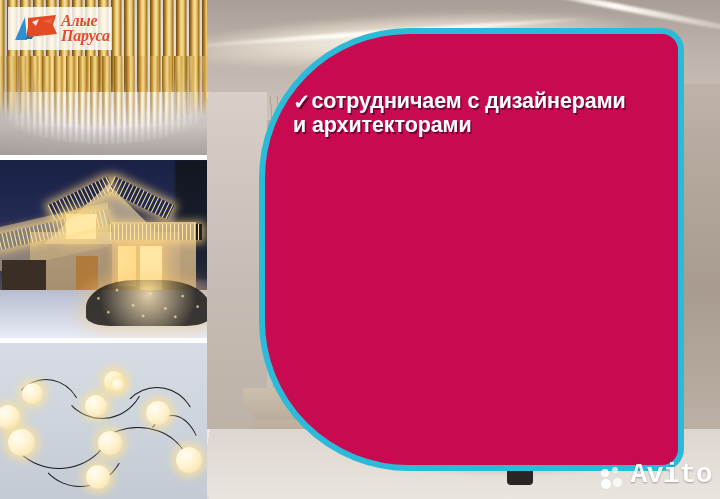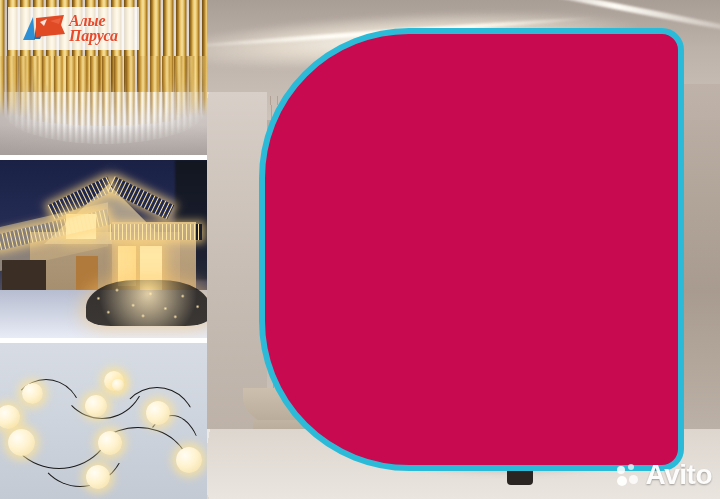--- a/index.html
+++ b/index.html
@@ -41,22 +41,22 @@
         rgba(255,255,255,.95) 0px, rgba(245,245,250,.55) 2px, rgba(210,205,200,.35) 4px, rgba(255,255,255,.9) 6px);
     border-radius:0 0 50% 50%/0 0 60% 60%;
     -webkit-mask-image: radial-gradient(ellipse 56% 110% at 50% 5%, #000 60%, rgba(0,0,0,.35) 88%, rgba(0,0,0,0) 100%);
     mask-image: radial-gradient(ellipse 56% 110% at 50% 5%, #000 60%, rgba(0,0,0,.35) 88%, rgba(0,0,0,0) 100%);
     opacity:.92;
   }
   .ch-shadow { position:absolute; left:0; bottom:0; width:207px; height:30px;
     background:linear-gradient(to bottom, rgba(180,172,168,0), rgba(150,142,138,.55)); }
 
   
-  .logo-plate { position:absolute; left:8px; top:7px; width:131px; height:43px;
-    background:rgba(255,255,255,.80); display:flex; align-items:center; padding:2px 12px; }
+  .logo-plate { position:absolute; left:8px; top:7px; width:104px; height:43px;
+    background:rgba(255,255,255,.80); display:flex; align-items:center; padding:2px 4px; }
   .logo-mark { width:46px; height:34px; flex:0 0 46px; position:relative; }
   .logo-text { margin-left:3px; line-height:.93; }
   .logo-text span { display:block; font-family:"Liberation Serif", serif; font-style:italic;
     font-weight:700; color:#e8492b; font-size:16px; letter-spacing:-.2px;
     text-shadow:0 1px 0 rgba(255,255,255,.6); }
 
   
   #photo-house { top:160px; height:178px;
     background:linear-gradient(to bottom, #1a2145 0%, #232a52 30%, #2a2f52 55%, #5d5a63 80%, #9aa0b4 100%); }
   .hs-roofA { position:absolute; left:-12px; top:56px; width:120px; height:44px;
@@ -166,21 +166,21 @@
   }
   .benefit { display:block; color:#ffffff; font-weight:700;
     font-size:21.5px; line-height:1.14; letter-spacing:-.1px;
     text-shadow:1.5px 1.5px 0 rgba(40,0,25,.55), -0.5px -0.5px 0 rgba(255,255,255,.12);
     white-space:pre-line;
   }
   .benefit .ck { display:inline-block; font-size:21px; font-weight:900; margin-right:1px;
     transform:translateY(1px); text-shadow:2px 2px 0 rgba(40,0,25,.6); }
 
   
-  .avito { position:absolute; right:8px; bottom:10px; display:flex; align-items:center; gap:5px; }
+  .avito { position:absolute; right:8px; bottom:10px; display:flex; align-items:flex-end; gap:5px;font-family:Liberation Mono, monospace; }
   .avito-dots { position:relative; width:24px; height:22px; flex:0 0 24px; }
   .avito-dots i { position:absolute; border-radius:50%; display:block; }
   .avito-word { font-size:28px; font-weight:700; color:#ffffff; letter-spacing:-.5px;
     opacity:.93; text-shadow:0 1px 2px rgba(0,0,0,.35); line-height:1; }
 
   .divider { position:absolute; left:0; width:207px; height:6px; background:#ffffff; }
 </style>
 </head>
 <body>
 
@@ -271,20 +271,24 @@
     <div class="step2"></div>
     <div class="floor"></div>
     <div class="rug"></div>
     <div class="obj-dark"></div>
   </div>
 
   <div class="info-panel">
 
 
 
+    <div class="benefit">
+      <span class="ck">✓</span><span>сотрудничаем с дизайнерами
+и архитекторами</span>
+    </div>
 
 
 
   </div>
 
   <div class="avito">
     <span class="avito-dots">
       <i style="left:0;  top:2px;  width:8px;  height:8px;  background:#ffffff; opacity:.85;"></i>
       <i style="left:11px;top:0;   width:6px;  height:6px;  background:#ffffff; opacity:.7;"></i>
       <i style="left:0;  top:12px; width:10px; height:10px; background:#ffffff; opacity:.95;"></i>

